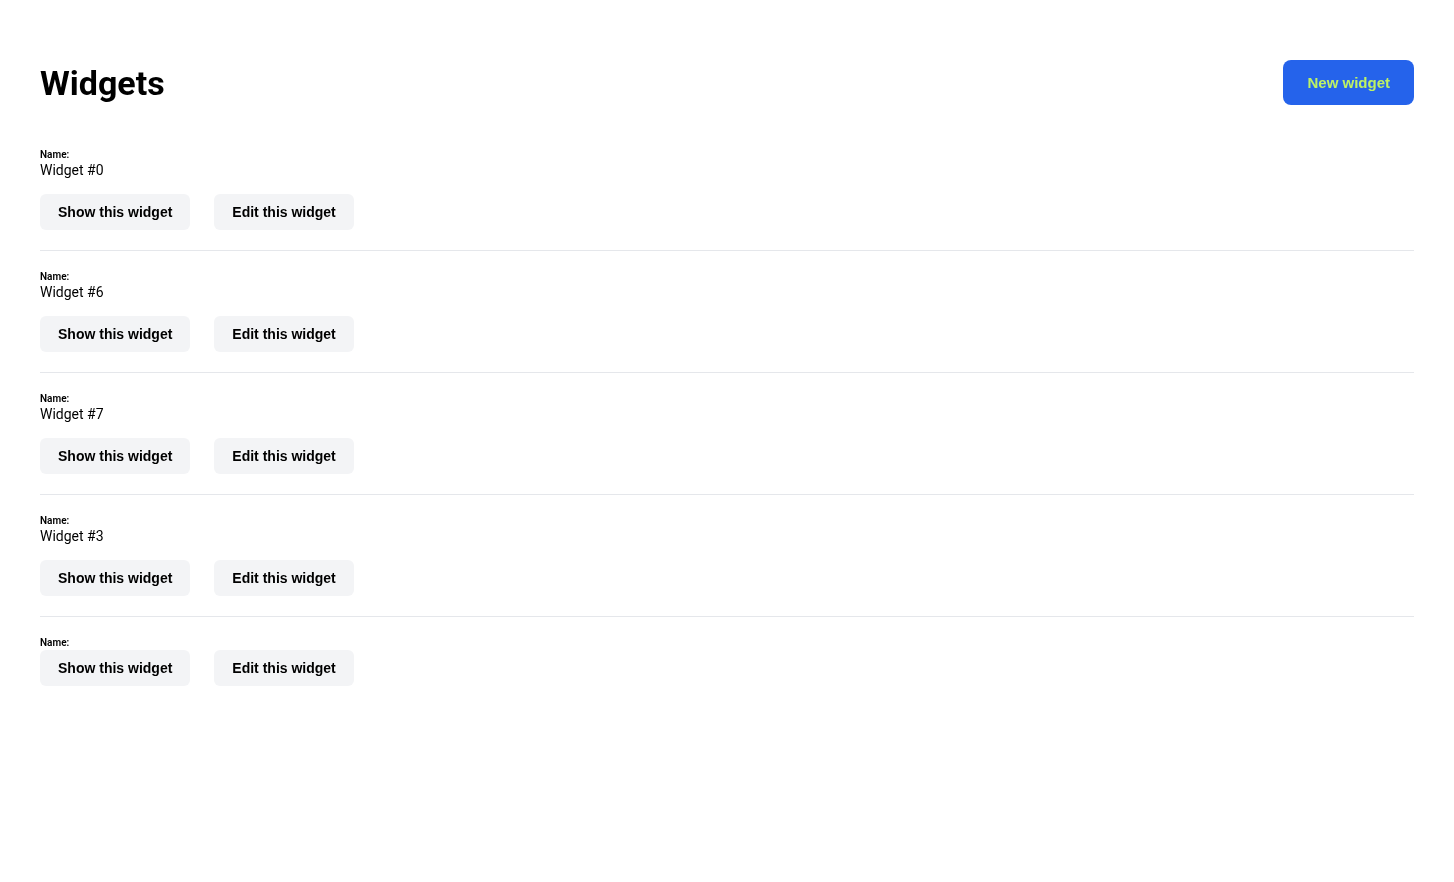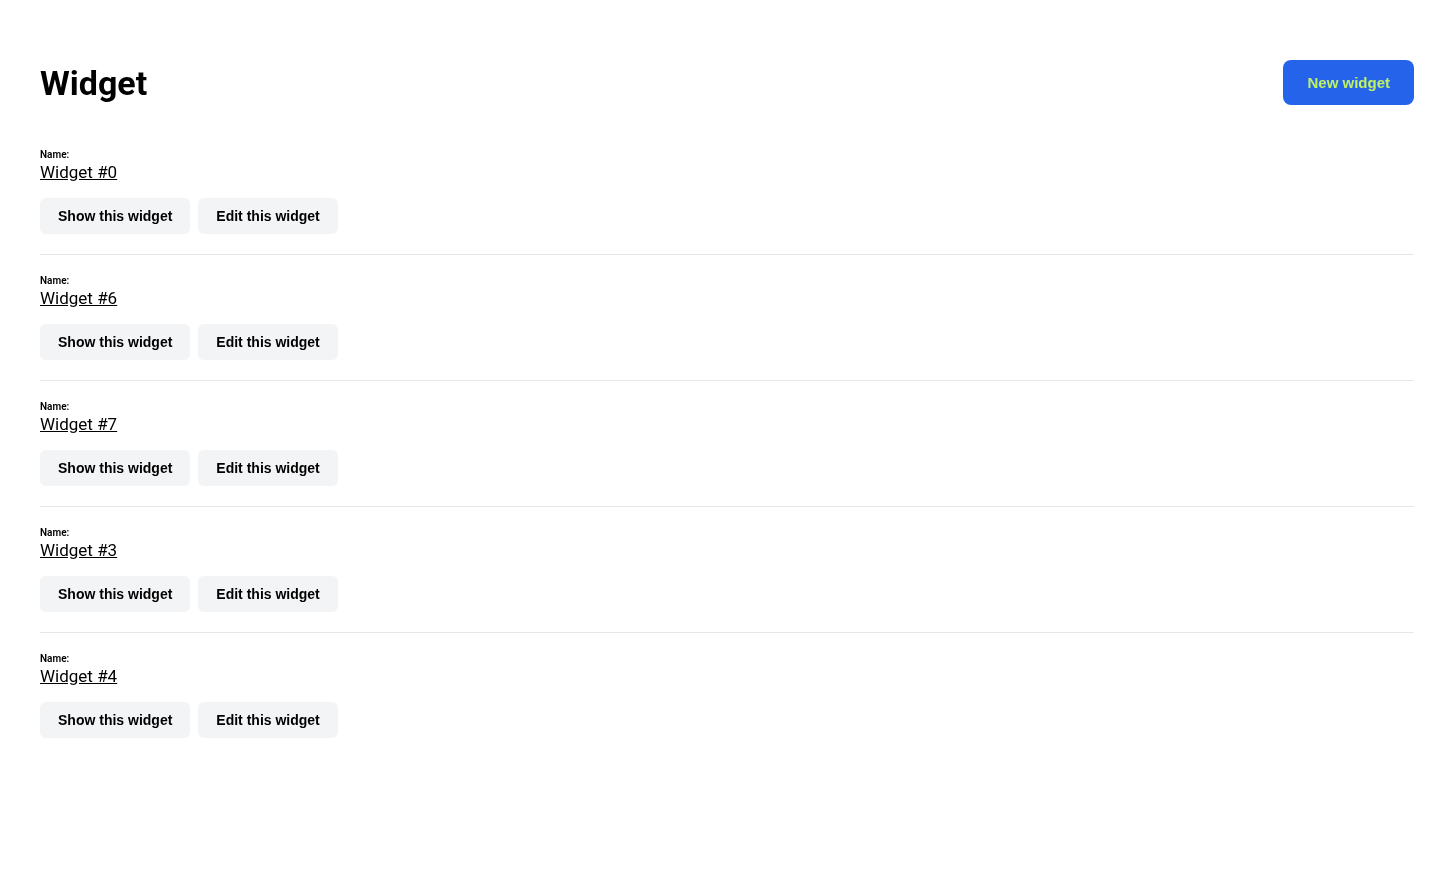--- a/index.html
+++ b/index.html
@@ -57,47 +57,46 @@
       border-bottom: none;
     }
 
     .widget-label {
       font-size: 10px;
       font-weight: 600;
       margin-bottom: 2px;
     }
 
     .widget-name {
-      font-size: 17px;
+      font-size: 14px;
       margin-bottom: 16px;
-      text-decoration: underline;
     }
 
     .widget-actions {
       display: flex;
-      gap: 8px;
+      gap: 24px;
     }
 
     .action-button {
       background-color: #f3f4f6;
       border: none;
       border-radius: 6px;
       padding: 10px 18px;
       font-size: 14px;
       font-weight: 600;
       cursor: pointer;
       color: #000000;
     }
   </style>
 </head>
 <body>
 
 <div class="page-container">
   <div class="page-header">
-    <h1 class="page-title">Widget</h1>
+    <h1 class="page-title">Widgets</h1>
     <button class="new-widget-button">New widget</button>
   </div>
 
   <div class="widget-list" id="widget-list-container">
   <div class="widget-item">
         <div class="widget-label">Name:</div>
         <div class="widget-name">Widget #0</div>
         <div class="widget-actions">
           <button class="action-button">Show this widget</button>
           <button class="action-button">Edit this widget</button>
@@ -122,20 +121,19 @@
       <div class="widget-item">
         <div class="widget-label">Name:</div>
         <div class="widget-name">Widget #3</div>
         <div class="widget-actions">
           <button class="action-button">Show this widget</button>
           <button class="action-button">Edit this widget</button>
         </div>
       </div>
       <div class="widget-item">
         <div class="widget-label">Name:</div>
-        <div class="widget-name">Widget #4</div>
         <div class="widget-actions">
           <button class="action-button">Show this widget</button>
           <button class="action-button">Edit this widget</button>
         </div>
       </div>
     </div>
 </div>
 
 </body></html>

